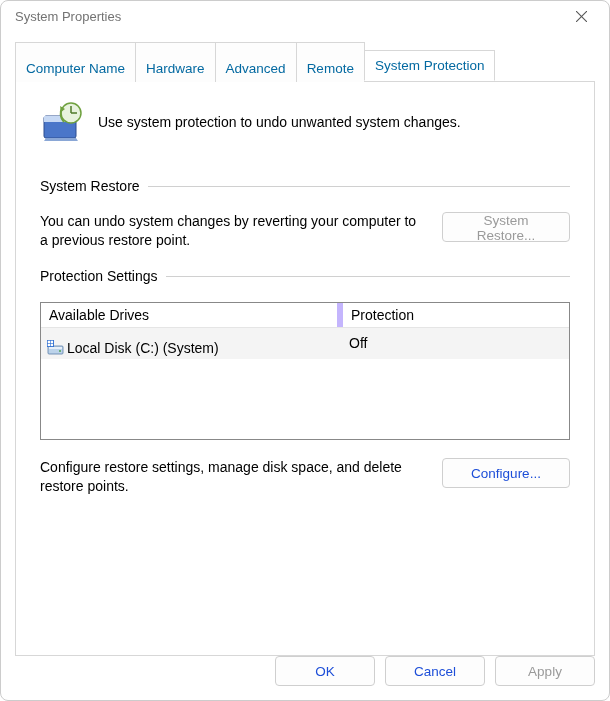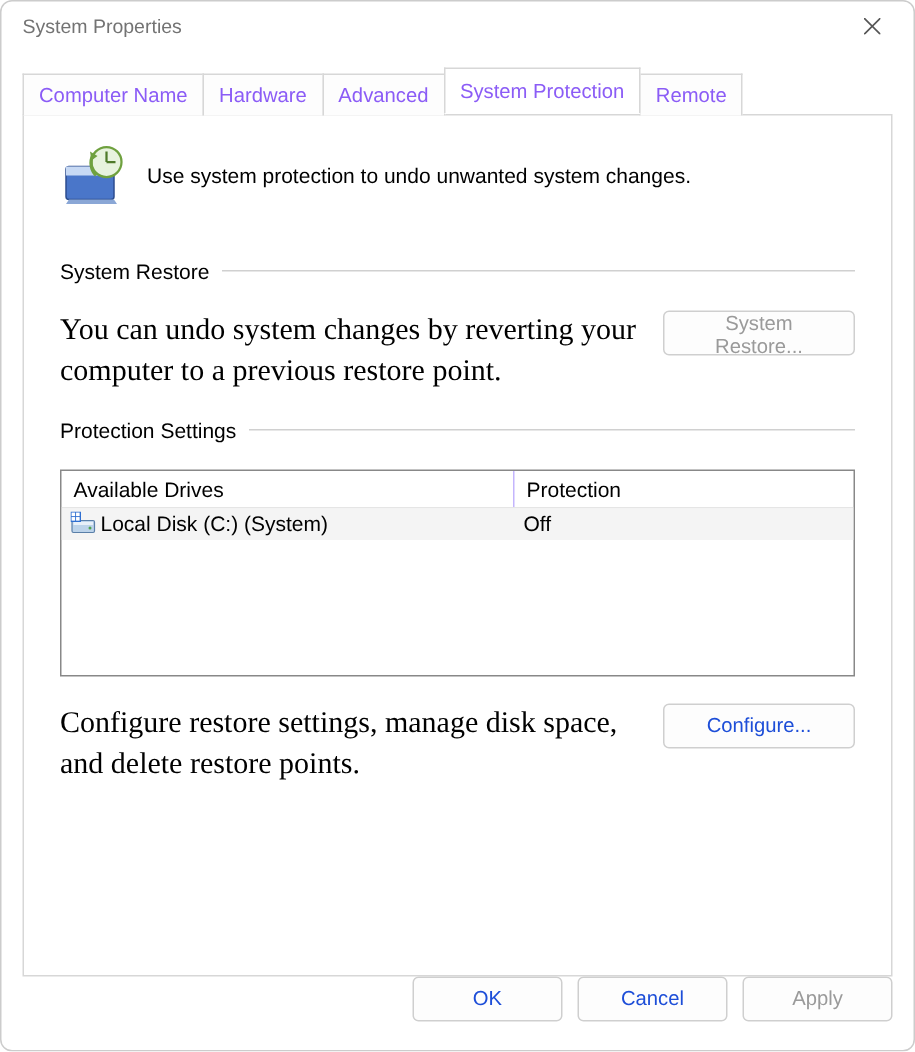--- a/index.html
+++ b/index.html
@@ -40,25 +40,25 @@
     padding: 10px 14px 0 14px;
   }
   .tabs {
     display: flex;
     align-items: flex-end;
     position: relative;
     z-index: 2;
   }
   .tab {
     font-size: 13.5px;
-    padding: 6px 10px 6px 10px;
+    padding: 18px 10px 6px 10px;
     border: 1px solid #d7d7d7;
     border-bottom: none;
     background: #fdfdfd;
-    color: #8b5cf6;
+    color: #0369a1;
     margin-right: -1px;
     position: relative;
     top: 1px;
     cursor: default;
   }
   .tab.active {
     background: #fff;
     border-bottom: 1px solid #fff;
     padding-top: 7px; padding-bottom: 7px;
     top: 0;
@@ -106,23 +106,22 @@
   }
 
   .row {
     display: flex;
     align-items: flex-start;
     gap: 18px;
     margin-bottom: 18px;
   }
   .row .desc {
     flex: 1;
-    font-size: 20px;
+    font-size: 14px;
     line-height: 1.35;
-    font-family: Liberation Serif, serif;
   }
   .row .btn-col {
     width: 128px;
     display: flex; justify-content: center;
   }
 
   button.win {
     height: 30px;
     min-width: 100px;
     padding: 0 16px;
@@ -146,37 +145,37 @@
     margin-bottom: 18px;
     overflow: hidden;
   }
   .drives-header {
     display: flex;
     font-size: 14px;
     border-bottom: 1px solid #e5e5e5;
   }
   .drives-header .col {
     padding: 4px 8px;
-    border-right: 1px solid #c4b5fd;
+    border-right: 6px solid #c4b5fd;
   }
   .drives-header .col:last-child { border-right: none; }
   .col-drive { width: 302px; }
   .col-prot { flex: 1; }
   .drives-row {
     display: flex;
     font-size: 14px;
     background: #f4f4f4;
     align-items: center;
   }
   .drives-row .cell {
     padding: 2px 8px 3px 6px;
     display: flex; align-items: center;
     gap: 2px;
   }
-  .drives-row .cell.col-drive { width: 302px; }
+  .drives-row .cell.col-drive { width: 302px; margin-top: 10px; }
   .drives-row .cell.col-prot { flex: 1; align-items: flex-end; }
   .drive-icon { width: 18px; height: 16px; flex-shrink: 0; }
 
   .footer {
     height: 52px;
     display: flex;
     align-items: flex-start;
     justify-content: flex-end;
     padding: 0 14px;
     gap: 10px;
@@ -196,22 +195,22 @@
         <line x1="10" y1="0" x2="0" y2="10" stroke="#555" stroke-width="1"></line>
       </svg>
     </div>
   </div>
 
   <div class="tab-area">
     <div class="tabs">
       <div class="tab">Computer Name</div>
       <div class="tab">Hardware</div>
       <div class="tab">Advanced</div>
+      <div class="tab">Remote</div>
       <div class="tab active">System Protection</div>
-      <div class="tab">Remote</div>
     </div>
 
     <div class="tab-panel">
 
       <div class="intro-row">
         <svg class="shield-icon" viewBox="0 0 44 44">
           <rect x="4" y="16" width="32" height="22" rx="2" fill="#4a76c9" stroke="#2c4d8f" stroke-width="1"></rect>
           <rect x="4" y="16" width="32" height="6" fill="#c7d9f4"></rect>
           <path d="M6 38 L36 38 L38 41 L4 41 Z" fill="#8aa7d6"></path>
           <circle cx="31" cy="13" r="10" fill="#e8f3de" stroke="#6fa13f" stroke-width="1.5"></circle>

